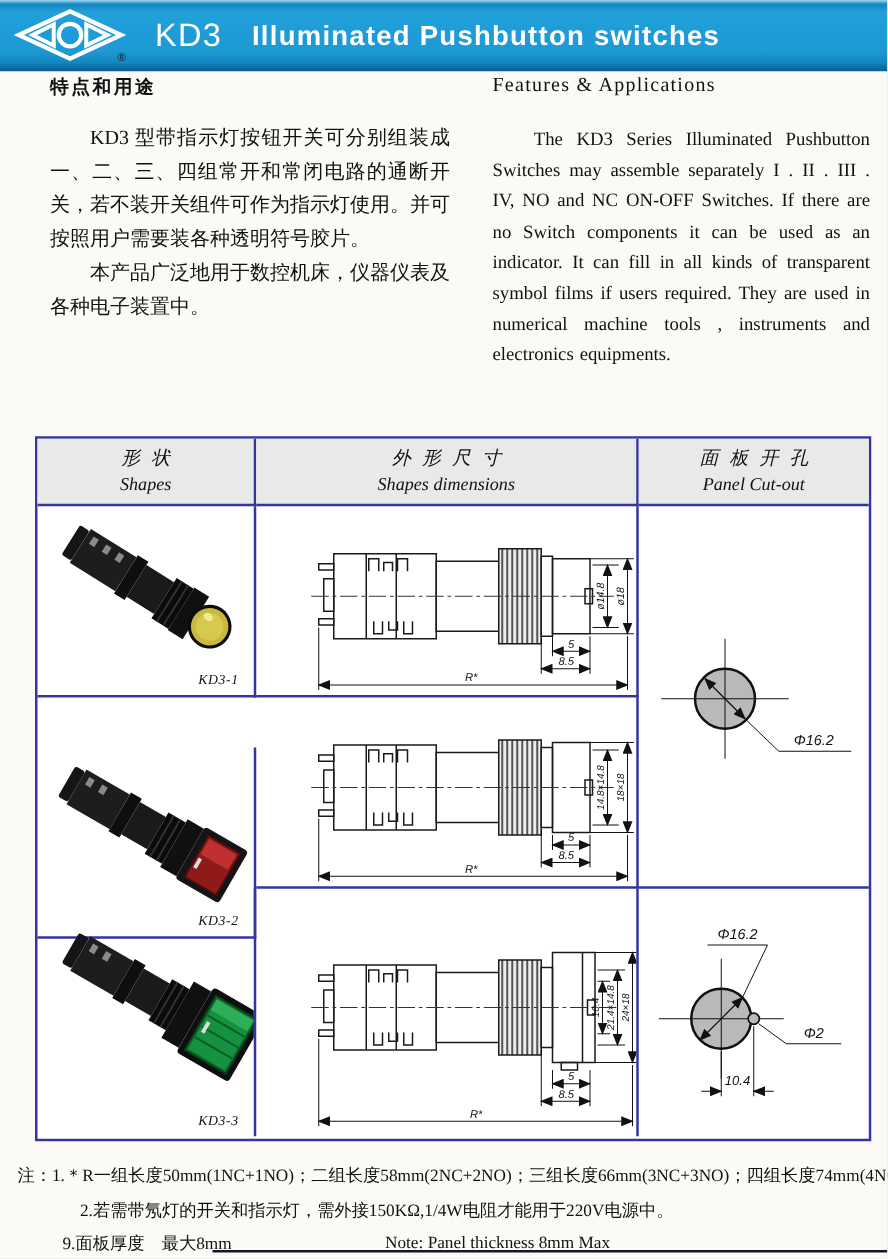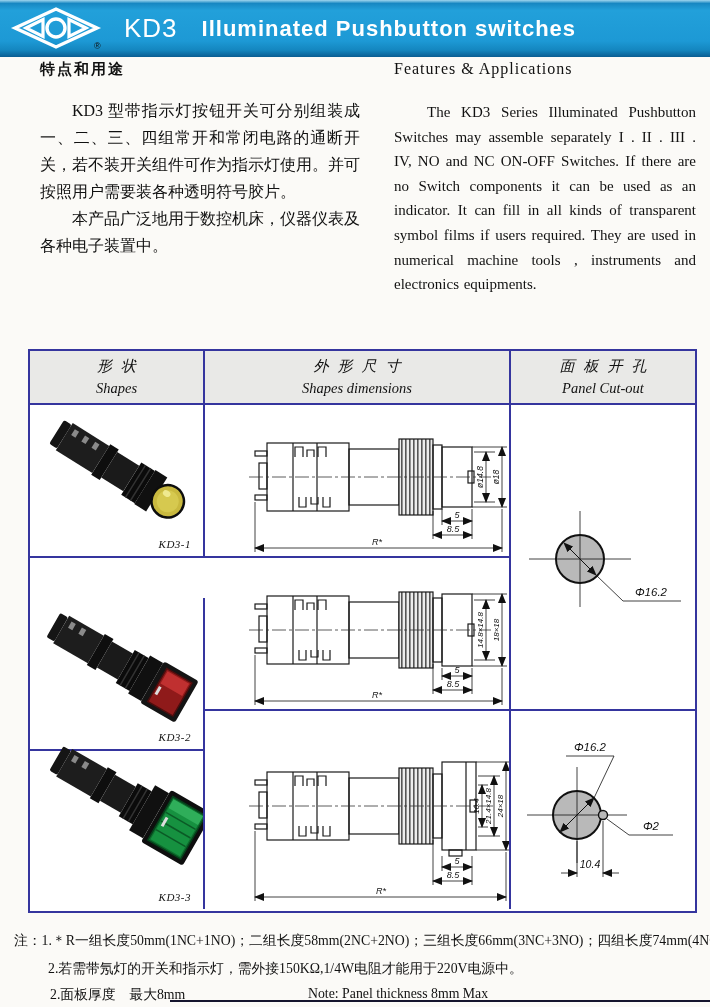--- a/index.html
+++ b/index.html
@@ -27,21 +27,21 @@
   .cell{position:absolute;box-sizing:border-box;font-style:italic;}
   .b-r{border-right:2px solid #35359e;} .b-b{border-bottom:2px solid #35359e;}
   .hcell{background:#e9e9e7;display:flex;flex-direction:column;align-items:center;justify-content:center;}
   .hcell .cn{font-size:15px;letter-spacing:9px;text-indent:9px;}
   .hcell .en{font-size:14.5px;margin-top:4px;}
   .modlbl{position:absolute;right:12px;bottom:6px;font-size:11px;letter-spacing:0.5px;}
   svg text{font-family:"Liberation Sans",sans-serif;fill:#111;stroke:none;}
   
   .notes{position:absolute;left:0;top:924px;width:710px;font-size:13.8px;}
   .notes .n{position:absolute;white-space:nowrap;}
-  .n1{left:14px;top:8px;} .n2{left:48px;top:36px;} .n3{left:50px;top:62px;} .n3en{left:308px;top:62px;}
+  .n1{left:14px;top:8px;} .n2{left:64px;top:36px;} .n3{left:50px;top:62px;} .n3en{left:308px;top:62px;}
   .botline{position:absolute;left:170px;top:1000px;width:540px;height:2px;background:#15152e;}
 </style>
 </head>
 <body>
 
 <div class="page">
 
   <div class="header">
     <svg class="logo" width="92" height="46" viewBox="0 0 92 46">
       <polygon points="5,22 46,3 87,22 46,41" fill="none" stroke="#fff" stroke-width="3.4"></polygon>
@@ -352,18 +352,18 @@
         <line x1="66" y1="162" x2="50" y2="162" stroke="#111" stroke-width="0.8" marker-start="url(#c2)"></line>
         <line x1="92" y1="162" x2="108" y2="162" stroke="#111" stroke-width="0.8" marker-start="url(#c2)"></line>
         <text x="79" y="157" font-size="10.5" text-anchor="middle">10.4</text>
       </svg>
     </div>
   </div>
 
   <div class="notes">
     <div class="n n1">注：1.＊R一组长度50mm(1NC+1NO)；二组长度58mm(2NC+2NO)；三组长度66mm(3NC+3NO)；四组长度74mm(4NC+4NO)</div>
     <div class="n n2">2.若需带氖灯的开关和指示灯，需外接150KΩ,1/4W电阻才能用于220V电源中。</div>
-    <div class="n n3">2.面板厚度　最大8mm</div>
+    <div class="n n3">9.面板厚度　最大8mm</div>
     <div class="n n3en">Note: Panel thickness    8mm Max</div>
   </div>
   <div class="botline"></div>
 
 </div>
 
 </body></html>

